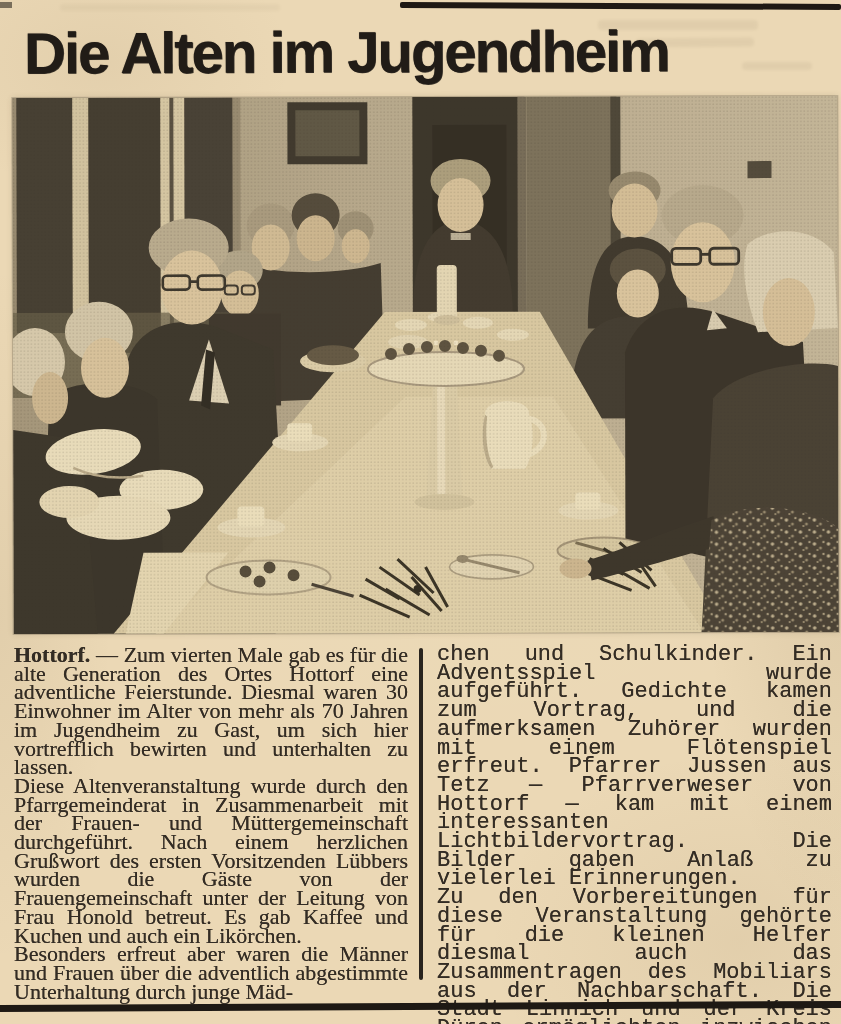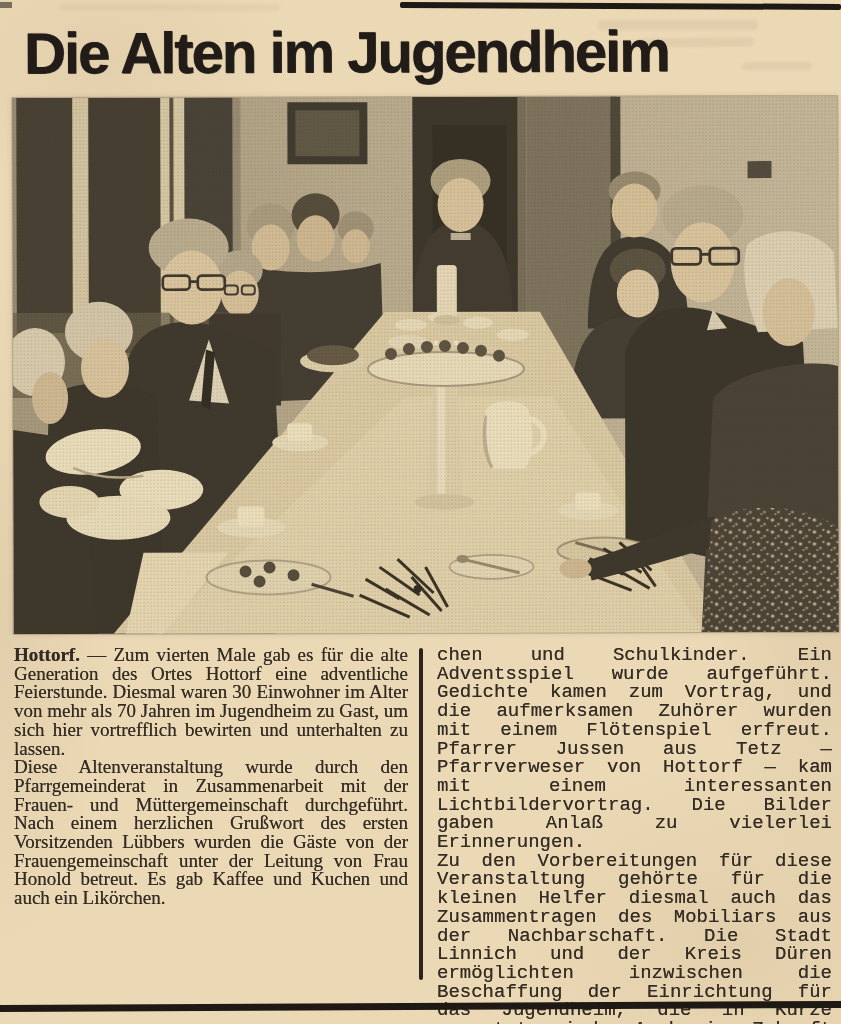--- a/index.html
+++ b/index.html
@@ -33,21 +33,21 @@
     white-space:nowrap;
   }
   .photo{
     position:absolute;left:13px;top:97px;width:825px;height:536px;
     transform:rotate(-0.15deg);
     box-shadow:0 0 0 1px rgba(77,69,56,.25), 0 0 6px rgba(90,75,50,.18);
     overflow:hidden;background:#b0a287;
   }
   .photo svg{display:block;width:100%;height:100%;}
   .columns{position:absolute;left:0;top:646px;width:841px;}
-  .col{position:absolute;top:0;color:#332c24;font-size:19px;line-height:18.7px;
+  .col{position:absolute;top:0;color:#332c24;font-size:22px;line-height:18.7px;
        text-align:justify;text-shadow:0 0 .3px rgba(51,44,36,.8);}
   .col p{margin:0;}
   .col-left{left:14px;width:394px;}
   .col-right{left:437px;width:395px;font-family:Liberation Mono, monospace;}
   .col-divider{position:absolute;left:419px;top:2px;width:4px;height:332px;background:#29241e;border-radius:2px;}
   .lead{font-weight:bold;}
   .credit{text-align:right;padding-right:6px;}
 </style>
 </head>
 <body>
@@ -267,20 +267,21 @@
 
       <rect x="0" y="0" width="825" height="536" fill="url(#halftone)" opacity="0.14"></rect>
       <rect x="0" y="0" width="825" height="536" fill="#e8d3a8" opacity="0.10"></rect>
     </svg>
   </div>
 
   <div class="columns">
     <div class="col col-left">
       <p class="para"><b class="lead">Hottorf.</b><span> — Zum vierten Male gab es für die alte Generation des Ortes Hottorf eine adventliche Feierstunde. Diesmal waren 30 Einwohner im Alter von mehr als 70 Jahren im Jugendheim zu Gast, um sich hier vortrefflich bewirten und unterhalten zu lassen.</span></p>
       <p class="para">Diese Altenveranstaltung wurde durch den Pfarrgemeinderat in Zusammenarbeit mit der Frauen- und Müttergemeinschaft durchgeführt. Nach einem herzlichen Grußwort des ersten Vorsitzenden Lübbers wurden die Gäste von der Frauengemeinschaft unter der Leitung von Frau Honold betreut. Es gab Kaffee und Kuchen und auch ein Likörchen.</p>
+      <p class="para">Besonders erfreut aber waren die Männer und Frauen über die adventlich abgestimmte Unterhaltung durch junge Mäd-</p>
     </div>
     <div class="col-divider"></div>
     <div class="col col-right">
       <p class="para">chen und Schulkinder. Ein Adventsspiel wurde aufgeführt. Gedichte kamen zum Vortrag, und die aufmerksamen Zuhörer wurden mit einem Flötenspiel erfreut. Pfarrer Jussen aus Tetz — Pfarrverweser von Hottorf — kam mit einem interessanten Lichtbildervortrag. Die Bilder gaben Anlaß zu vielerlei Erinnerungen.</p>
       <p class="para">Zu den Vorbereitungen für diese Veranstaltung gehörte für die kleinen Helfer diesmal auch das Zusammentragen des Mobiliars aus der Nachbarschaft. Die Stadt Linnich und der Kreis Düren ermöglichten inzwischen die Beschaffung der Einrichtung für das Jugendheim, die in Kürze erwartet wird. Auch in Zukunft sollen weitere Altenveranstaltungen im Hottorfer Jugendheim gehalten werden.</p>
       <p class="para credit">Foto: Inge Petersen</p>
     </div>
   </div>
 
   <div class="rule rule-bottom"></div>

